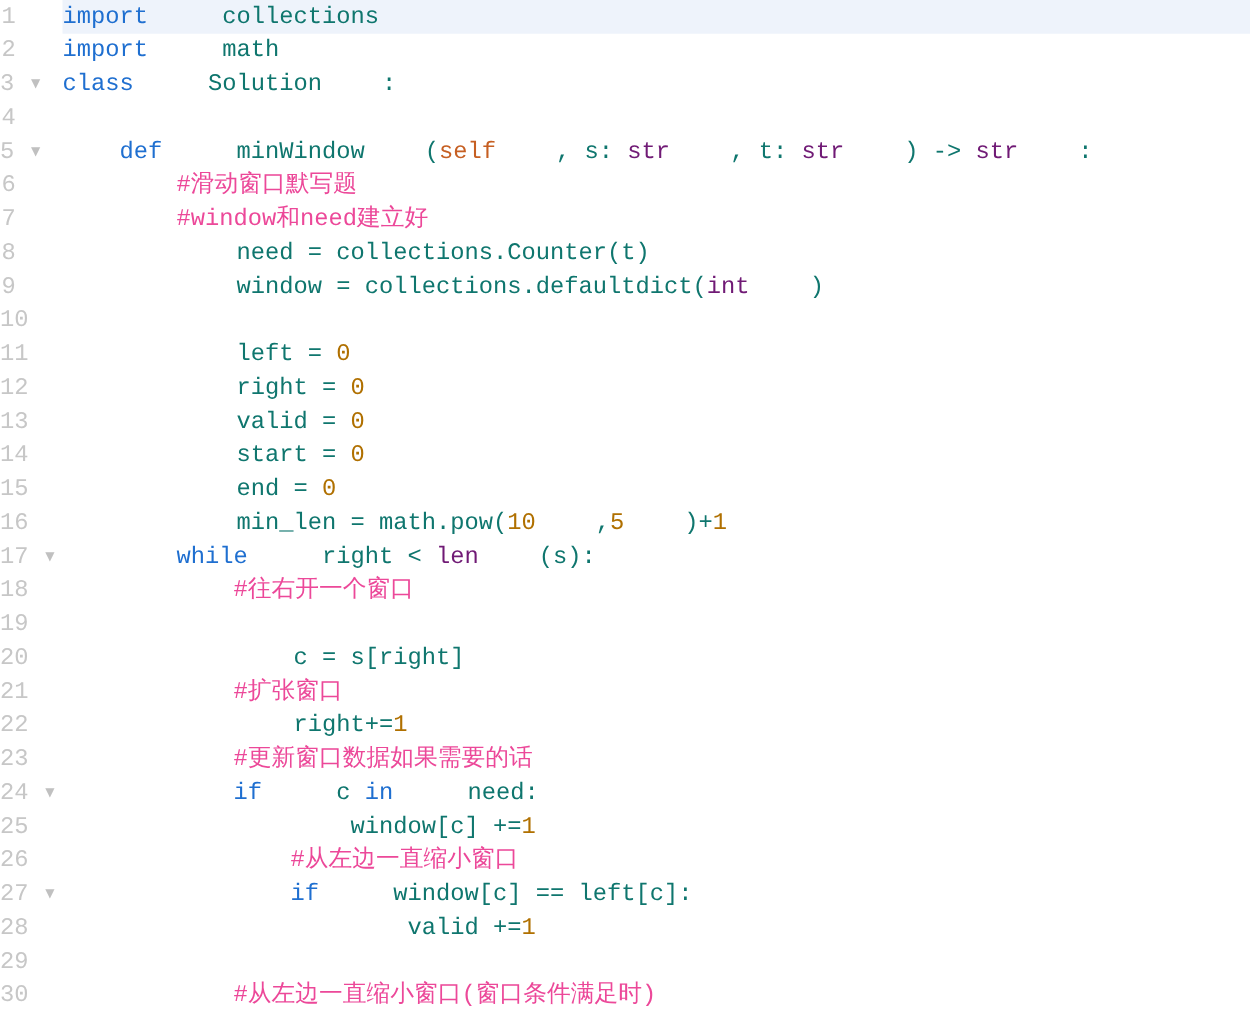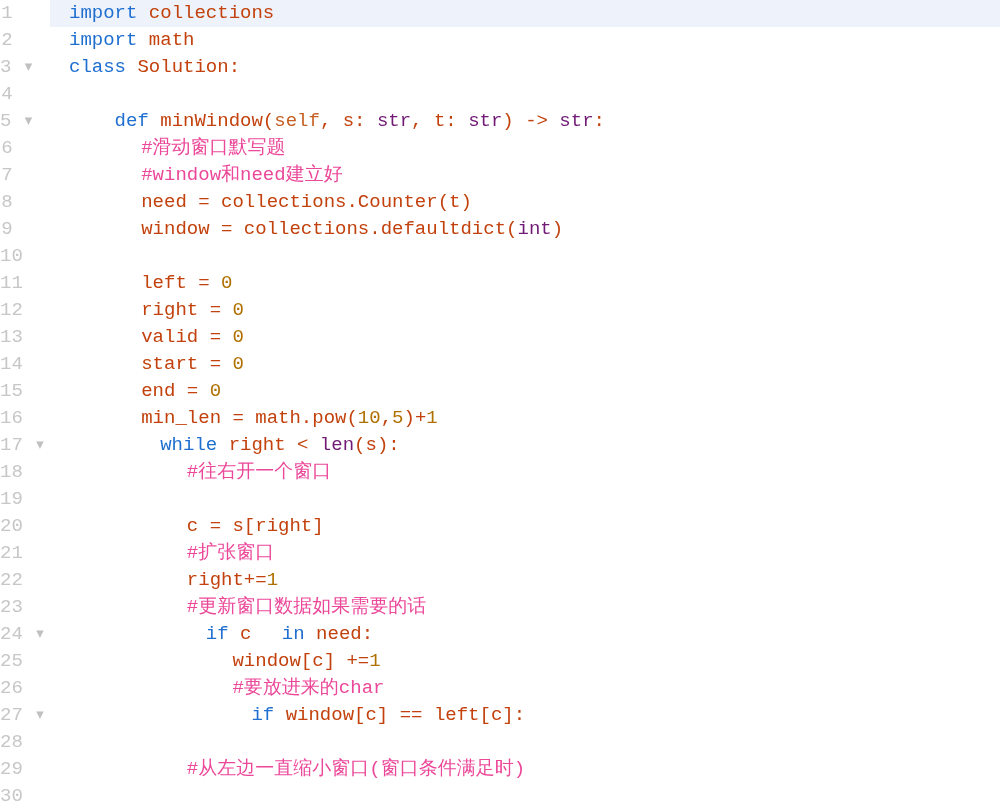--- a/index.html
+++ b/index.html
@@ -41,26 +41,26 @@
   }
   .code .line {
     height: 27px;
     line-height: 27px;
     white-space: pre;
     font-family: inherit;
   }
   .hl {
     background: #eef3fb;
   }
-  .tok-keyword { color: #1f6fd0; margin-left: 19px; }
+  .tok-keyword { color: #1f6fd0; }
   .tok-builtin { color: #701a75; }
   .tok-self    { color: #c65f22; font-family: Liberation Mono, monospace; }
   .tok-number  { color: #b07000; }
   .tok-comment { color: #ec4899; }
-  .tok-default { color: #c2410c; }
+  .tok-default { color: #0f766e; margin-left: 48px; }
 </style>
 </head>
 <body>
 
 <div class="editor">
 
   <div class="gutter">
     <div class="gline"><span>1</span> <span class="fold"></span></div>
     <div class="gline"><span>2</span> <span class="fold"></span></div>
     <div class="gline"><span>3</span> <span class="fold">▾</span></div>
@@ -112,19 +112,20 @@
     <div class="line"><span class="tok-default">        min_len = math.pow(</span><span class="tok-number">10</span><span class="tok-default">,</span><span class="tok-number">5</span><span class="tok-default">)+</span><span class="tok-number">1</span></div>
     <div class="line"><span>        </span><span class="tok-keyword">while</span><span class="tok-default"> right &lt; </span><span class="tok-builtin">len</span><span class="tok-default">(s):</span></div>
     <div class="line"><span>            </span><span class="tok-comment">#往右开一个窗口</span></div>
     <div class="line"><span>            </span></div>
     <div class="line"><span class="tok-default">            c = s[right]</span></div>
     <div class="line"><span>            </span><span class="tok-comment">#扩张窗口</span></div>
     <div class="line"><span class="tok-default">            right+=</span><span class="tok-number">1</span></div>
     <div class="line"><span>            </span><span class="tok-comment">#更新窗口数据如果需要的话</span></div>
     <div class="line"><span>            </span><span class="tok-keyword">if</span><span class="tok-default"> c </span><span class="tok-keyword">in</span><span class="tok-default"> need:</span></div>
     <div class="line"><span class="tok-default">                window[c] +=</span><span class="tok-number">1</span></div>
-    <div class="line"><span>                </span><span class="tok-comment">#要放进来的char</span></div>
+    <div class="line"><span>                </span><span class="tok-comment">#从左边一直缩小窗口</span></div>
     <div class="line"><span>                </span><span class="tok-keyword">if</span><span class="tok-default"> window[c] == left[c]:</span></div>
+    <div class="line"><span class="tok-default">                    valid +=</span><span class="tok-number">1</span></div>
     <div class="line"><span></span></div>
     <div class="line"><span>            </span><span class="tok-comment">#从左边一直缩小窗口(窗口条件满足时)</span></div>
   </div>
 
 </div>
 
 </body></html>

